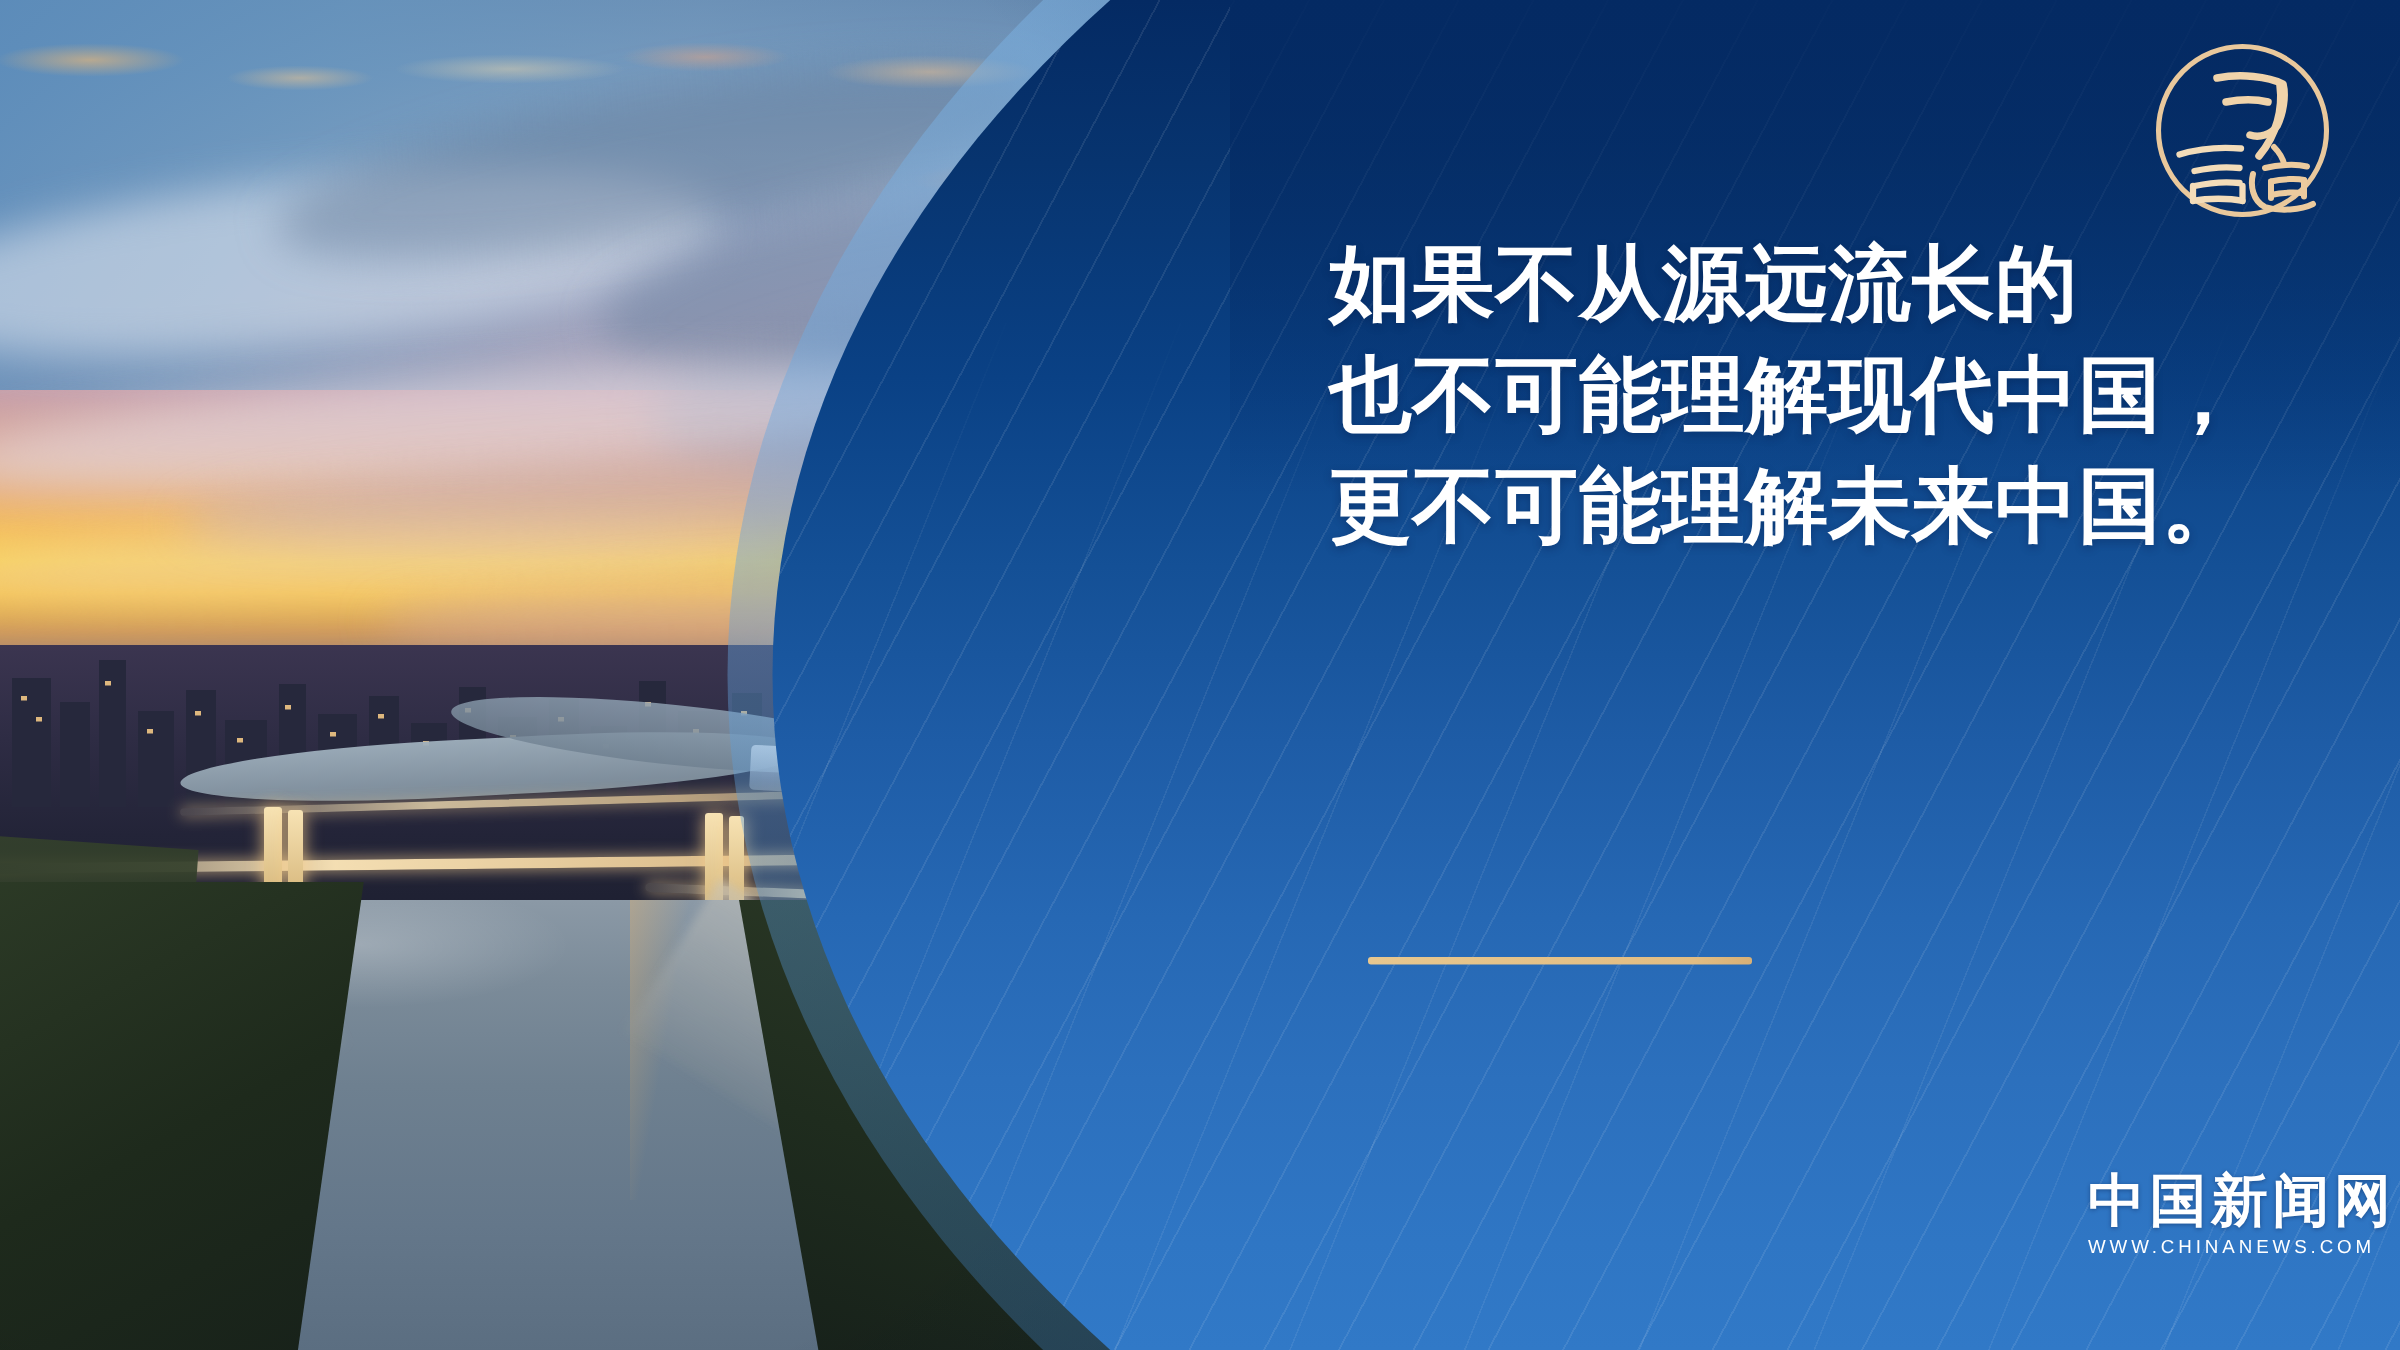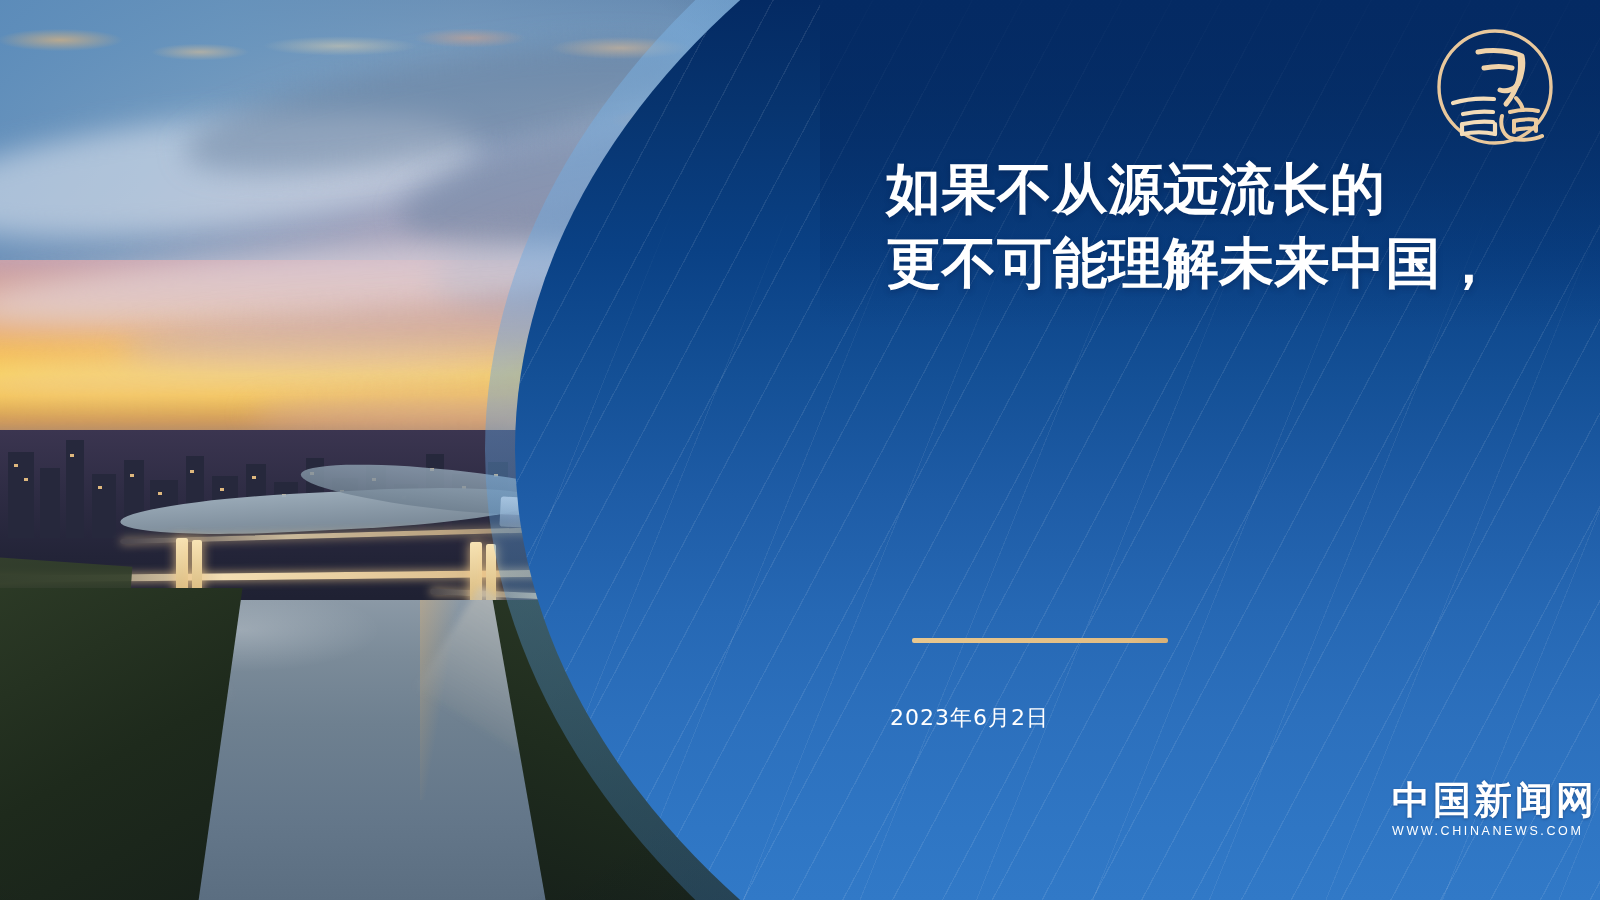--- a/index.html
+++ b/index.html
@@ -556,27 +556,27 @@
       <path d="M82 97 C90 95, 100 95, 104 96"></path>
       <path d="M82 106 C90 104, 100 104, 104 105"></path>
       <path d="M82 97 L82 108"></path>
       <path d="M104 96 L104 107"></path>
       <path d="M70 92 C68 100, 70 110, 78 114 C88 117, 102 116, 110 112"></path>
     </g>
   </svg>
 
   <div class="quote">
     <div class="quote-line">如果不从源远流长的</div>
-    <div class="quote-line">更不可能理解未来中国，</div>
+    <div class="quote-line">也不可能理解现代中国，</div>
+    <div class="quote-line">更不可能理解未来中国。</div>
   </div>
 
   <div class="divider"></div>
 
   <div class="attrib">
-    <div>2023年6月2日</div>
   </div>
 
   <div class="cns-logo">
     <div class="cns-name">中国新闻网</div>
     <div class="cns-url">WWW.CHINANEWS.COM</div>
   </div>
 
 </div>
 
 </body></html>

